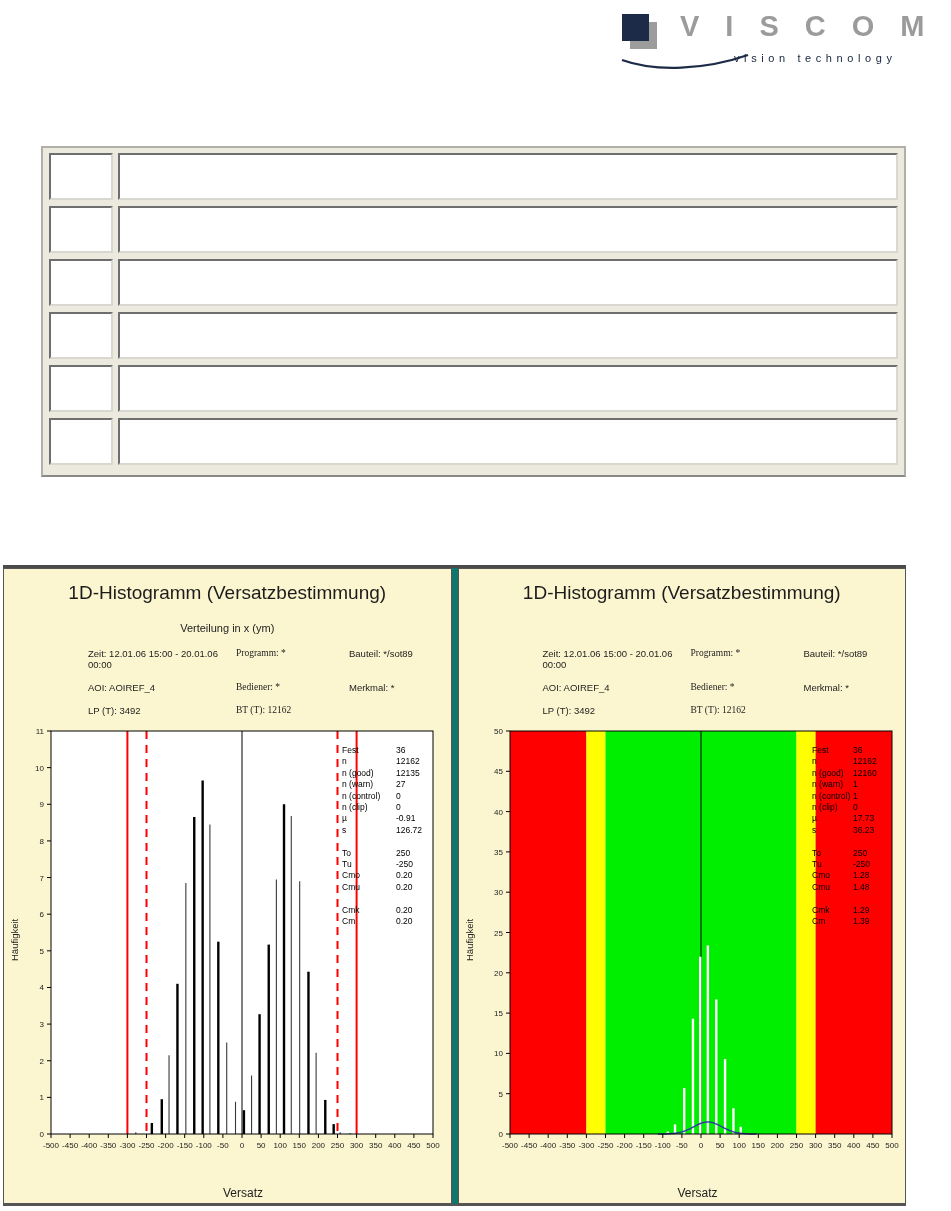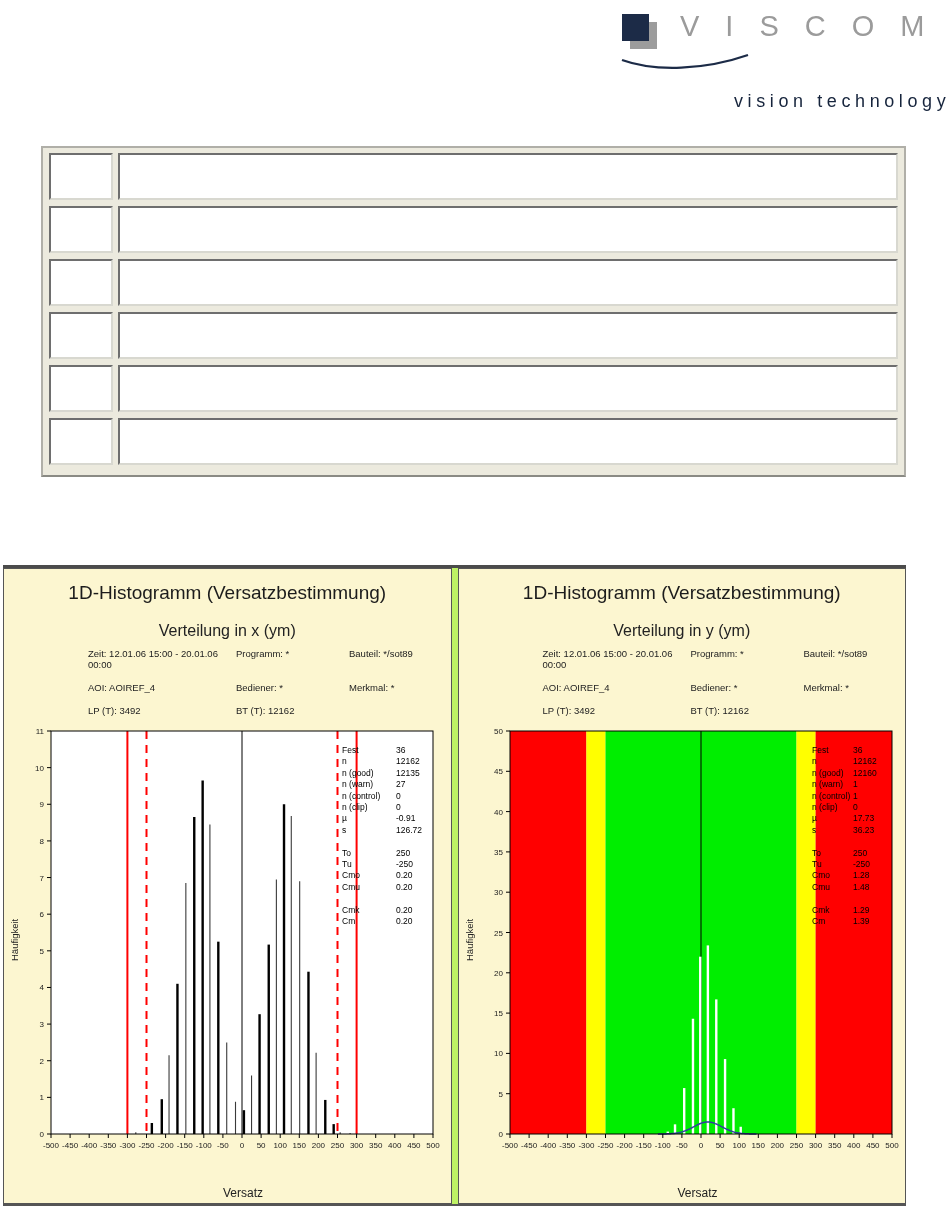--- a/index.html
+++ b/index.html
@@ -5,48 +5,48 @@
   html,body { margin:0; padding:0; }
   body {
     width:951px; height:1211px; background:#ffffff; position:relative;
     font-family:"Liberation Sans", sans-serif; overflow:hidden; color:#1c1c1c;
   }
   
   .logo { position:absolute; left:610px; top:8px; width:341px; height:80px; }
   .sq-gray { position:absolute; left:20px; top:14px; width:27px; height:27px; background:#9c9c9c; z-index:1; }
   .sq-navy { position:absolute; left:12px; top:6px; width:27px; height:27px; background:#1c2b47; z-index:2; }
   .brand { position:absolute; left:70px; top:2px; font-size:29px; letter-spacing:26px;
-           color:#9b9b9b; white-space:nowrap; }
+           color:#9b9b9b; white-space:nowrap;font-weight:bold; }
   .swoosh { position:absolute; left:10px; top:42px; }
-  .tagline { position:absolute; left:124px; top:44px; font-size:18px; letter-spacing:4.6px;
-             color:#16243c; white-space:nowrap;margin-top:39px; }
+  .tagline { position:absolute; left:124px; top:44px; font-size:11px; letter-spacing:4.6px;
+             color:#16243c; white-space:nowrap; }
   
   .info-table { position:absolute; left:41px; top:146px; width:865px; height:331px;
     border:2px solid #b0afa8; border-bottom-color:#8a8a84; background:#eceade;
     padding:5px 6px; box-sizing:border-box; }
   .t-row { display:flex; gap:5px; margin-bottom:6px; height:47px; }
   .t-row:last-child { margin-bottom:0; }
   .cell { background:#ffffff; box-sizing:border-box;
     border-top:2px solid #6e6e6e; border-left:2px solid #6e6e6e;
     border-bottom:2px solid #d8d8d0; border-right:2px solid #d8d8d0; }
   .cell.small { width:64px; }
   .cell.large { flex:1; }
   
   .charts { position:absolute; left:3px; top:565px; width:903px; height:641px;
-    background:#bef264; border-top:3px solid #4b4b4b; border-bottom:2px solid #555;
+    background:#0f766e; border-top:3px solid #4b4b4b; border-bottom:2px solid #555;
     display:flex; gap:6px; box-sizing:border-box;justify-content:space-between; }
   .panel { flex:1 1 0; position:relative; background:#fcf6d0; border:1px solid #555;
     box-sizing:border-box; overflow:hidden; }
   .chart-title { position:absolute; top:13px; left:0; width:100%; text-align:center;
     font-size:19px; color:#1c1c1c; white-space:nowrap; }
   .chart-subtitle { position:absolute; top:53px; left:0; width:100%; text-align:center;
-    font-size:16px; color:#222222; }
+    font-size:11px; color:#222222; }
   .meta { position:absolute; top:79px; left:52px; right:8px; font-size:9.5px; color:#222222; }
   .meta-row { display:flex; margin-bottom:12px;margin-left:32px; }
-  .mc1 { width:148px; } .mc2 { width:113px; } .mc3 { flex:1; }
+  .mc1 { width:148px; } .mc2 { width:113px;font-family:Liberation Serif, serif; } .mc3 { flex:1; }
   .ylabel { position:absolute; left:5px; top:392px; font-size:9.5px; color:#222222;
     transform:rotate(-90deg); transform-origin:left top; white-space:nowrap; }
   .plot-svg { position:absolute; left:0; top:155px; }
   .xlabel { position:absolute; left:48px; width:382px; top:617px; text-align:center;
     font-size:12px; color:#222222; }
   svg text { font-family:"Liberation Sans", sans-serif; }
 </style>
 </head>
 <body>
 
@@ -237,21 +237,20 @@
         <text x="338" y="188.60000000000005" font-size="8.5" fill="#000000">Cmk</text>
         <text x="392" y="188.60000000000005" font-size="8.5" fill="#000000">0.20</text>
         <text x="338" y="200.00000000000006" font-size="8.5" fill="#000000">Cm</text>
         <text x="392" y="200.00000000000006" font-size="8.5" fill="#000000">0.20</text>
       </svg>
     <div class="xlabel">Versatz</div>
   </div>
 
   <div class="panel">
     <div class="chart-title">1D-Histogramm (Versatzbestimmung)</div>
-    <div class="chart-subtitle">Verteilung in y (ym)</div>
     <div class="meta">
       <div class="meta-row">
         <span class="mc1">Zeit: 12.01.06 15:00 - 20.01.06 00:00</span>
         <span class="mc2">Programm: *</span>
         <span class="mc3">Bauteil: */sot89</span>
       </div>
       <div class="meta-row">
         <span class="mc1">AOI: AOIREF_4</span>
         <span class="mc2">Bediener: *</span>
         <span class="mc3">Merkmal: *</span>

